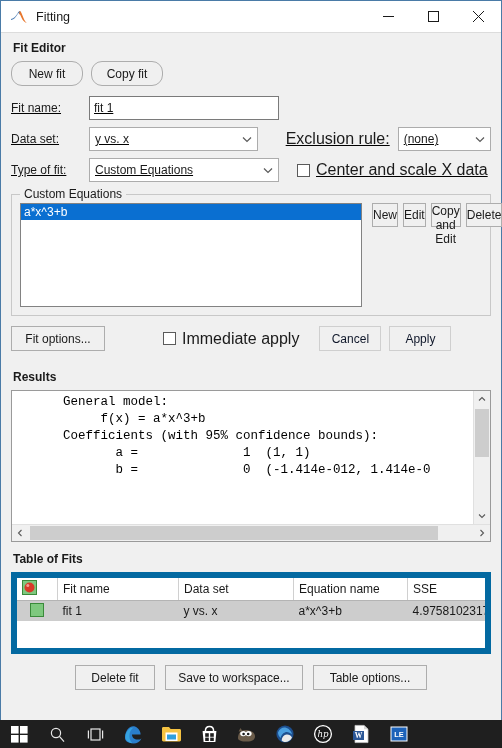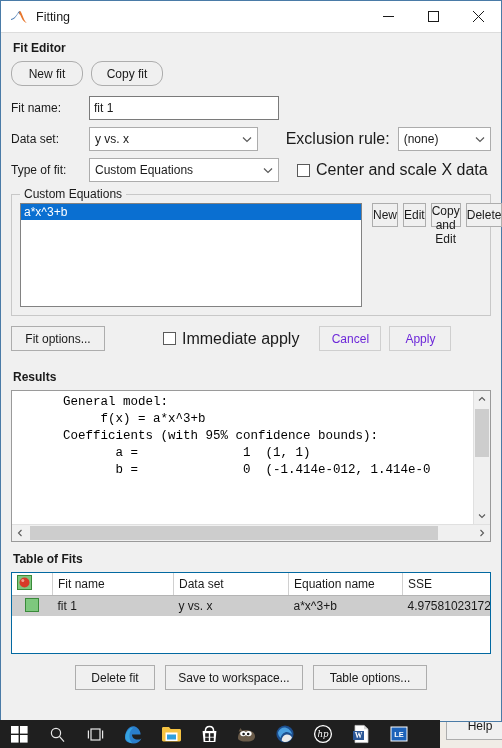--- a/index.html
+++ b/index.html
@@ -29,21 +29,21 @@
     line-height: 22px;
     height: 24px;
   }
   #bg-close { left: 372px; top: 714px; width: 66px; }
   #bg-help  { left: 446px; top: 714px; width: 66px; }
 
   
   #taskbar {
     position: absolute;
     left: 0; bottom: 0;
-    width: 440px; height: 28px;
+    width: 502px; height: 28px;
     background: #1f1f1f;
     display: flex;
     align-items: center;
     z-index: 60;
     text-decoration: underline;
   }
   .tb-item {
     width: 38px; height: 28px;
     display: flex; align-items: center; justify-content: center;
     flex: 0 0 auto;
@@ -100,32 +100,32 @@
     border: 1px solid #adadad;
     font-family: "Liberation Sans", sans-serif;
     font-size: 12px;
     color: #1a1a1a;
     padding: 0;
     height: 25px;
     cursor: default;
     box-sizing: border-box;
   }
   .btn.disabled {
-    color: #6d28d9;
+    color: #0f172a;
     background: #f0f0f0;
     border-color: #cfcfcf;
   }
 
   .row { display: flex; align-items: center; }
 
   #fit-buttons { gap: 8px; margin-bottom: 10px; }
   #fit-buttons .btn { width: 72px; border-radius: 11px; }
 
   
-  .field-row { display: flex; align-items: center; margin-bottom: 7px; }
+  .field-row { display: flex; align-items: center; margin-bottom: 7px; text-decoration: underline; }
   .fld-label {
     font-size: 12px;
     color: #1a1a1a;
     width: 78px;
     flex: 0 0 auto;
   }
   .textinput {
     height: 24px;
     border: 1px solid #7a7a7a;
     background: #ffffff;
@@ -291,21 +291,21 @@
   .hscroll .sb-track { flex: 1 1 auto; position: relative; height: 16px; }
   .hscroll .sb-thumb {
     position: absolute;
     top: 1px; bottom: 1px;
     left: 2px; right: 36px;
     background: #cdcdcd;
   }
 
   
   #table-box {
-    border: 1px solid #0369a1;
+    border: 6px solid #0369a1;
     background: #ffffff;
     height: 82px;
     box-sizing: border-box;
     overflow: hidden;
   }
   table.fits {
     width: 100%;
     border-collapse: collapse;
     font-size: 12px;
     table-layout: fixed;

